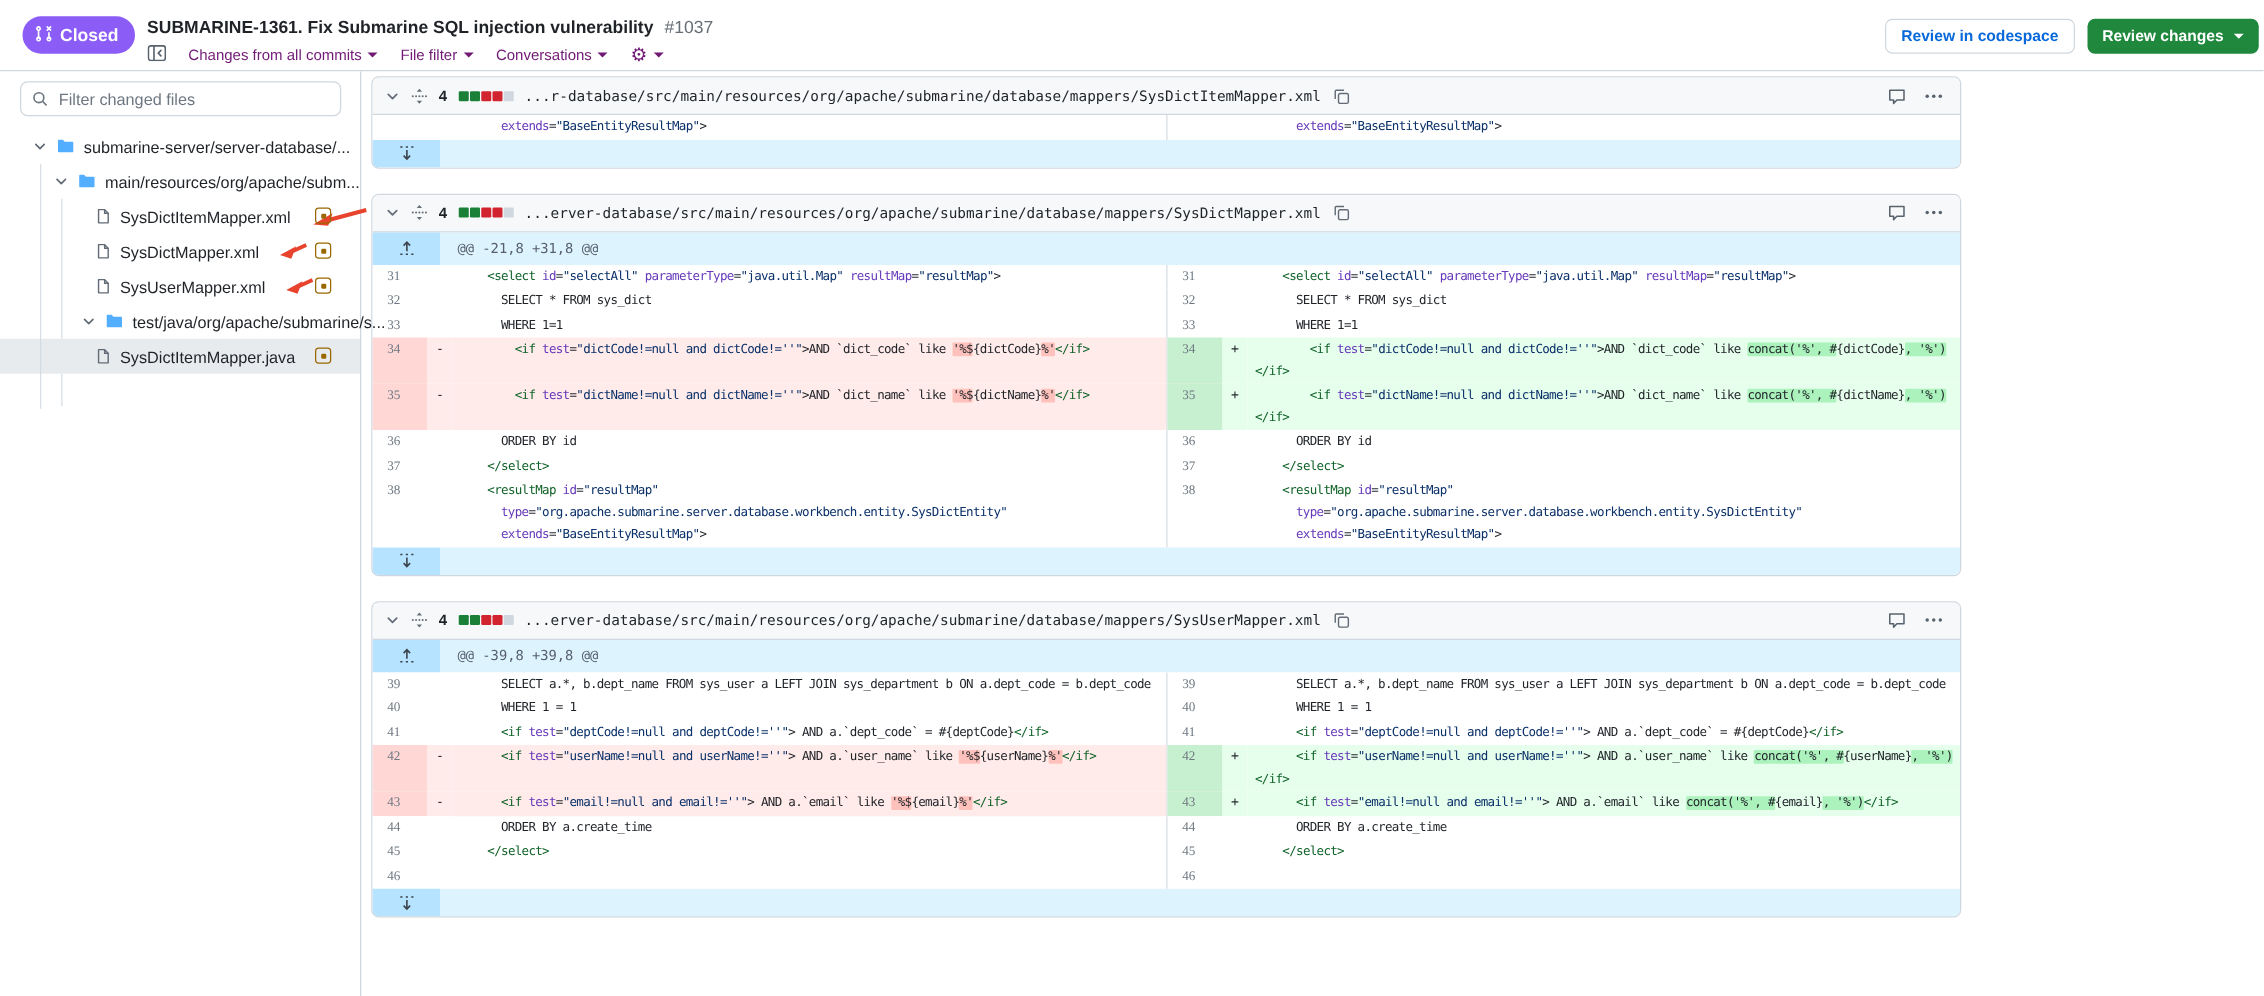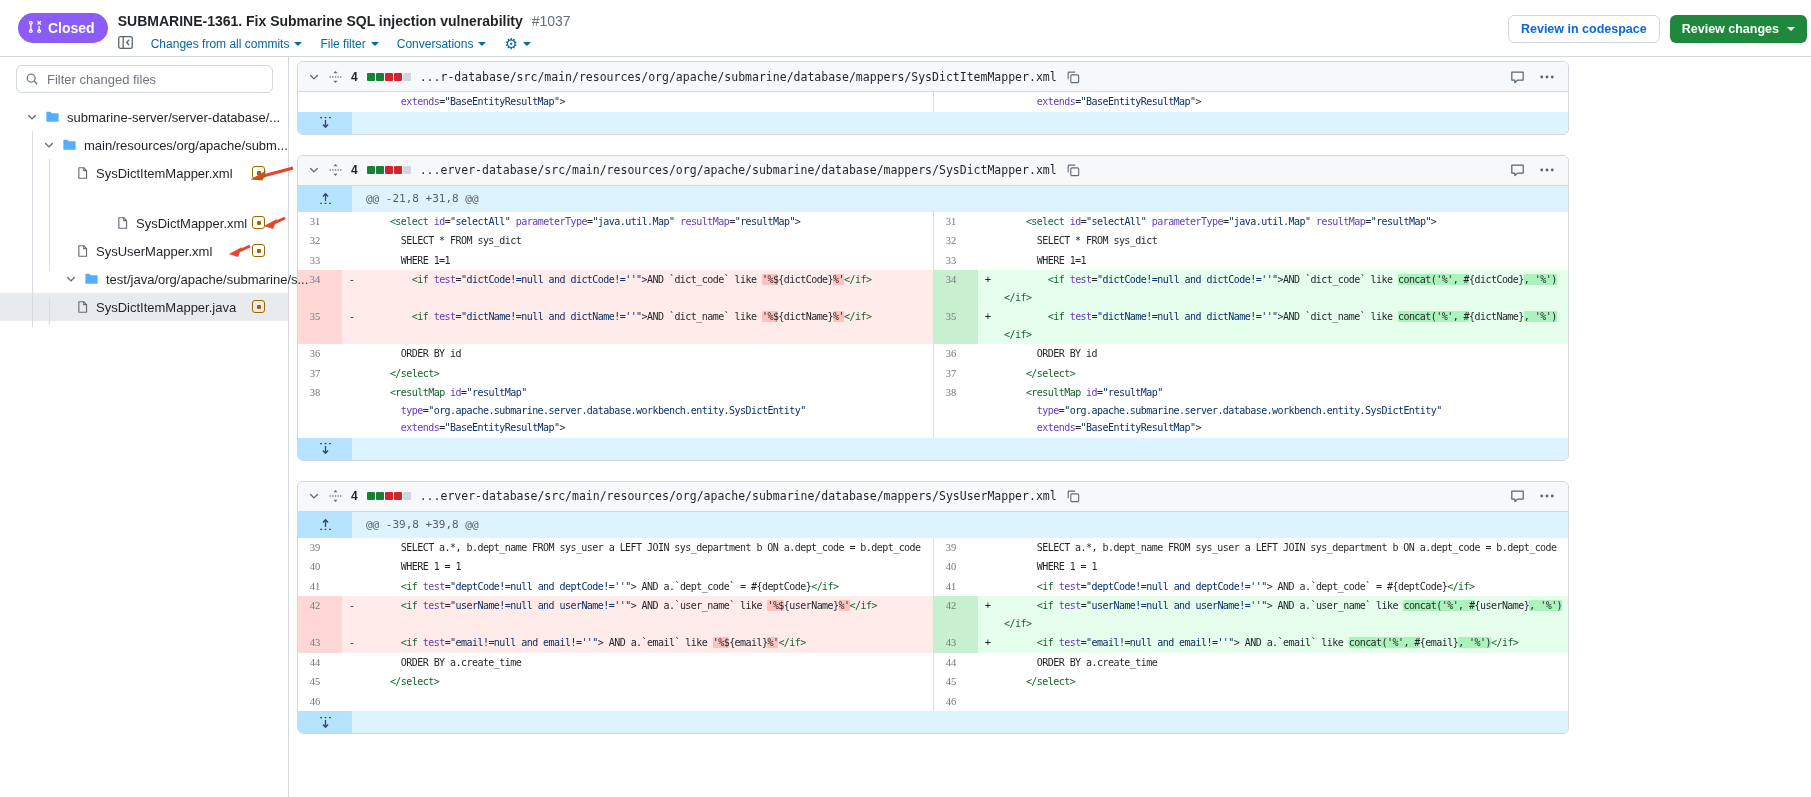--- a/index.html
+++ b/index.html
@@ -8,21 +8,21 @@
   
   .top{height:57px;border-bottom:1px solid #d0d7de;display:flex;align-items:flex-start;
     padding:13px 16px 0 18px;position:relative;background:#fff}
   .pill{background:#8b5cf6;color:#fff;border-radius:17px;height:30px;padding:0 13px 0 10px;
     display:inline-flex;align-items:center;gap:6px;font-weight:bold;font-size:14px;flex:0 0 auto}
   .head-main{margin-left:10px}
   .title-line{font-size:14px;line-height:16px}
   .title{font-weight:bold}
   .pr-num{color:#656d76;margin-left:5px;font-weight:normal}
   .toolbar{display:flex;align-items:center;gap:18px;margin-top:6px;color:#59636e;font-size:12px}
-  .toolbar .dd,.toolbar .icon-btn{background:none;border:none;color:#0369a1;font-size:12px;
+  .toolbar .dd,.toolbar .icon-btn{background:none;border:none;color:#701a75;font-size:12px;
     display:inline-flex;align-items:center;gap:5px;cursor:pointer;font-family:inherit;padding:0}
   .caret{width:0;height:0;border:4px solid transparent;border-top-color:currentColor;margin-top:4px;display:inline-block}
   .head-actions{position:absolute;right:4px;top:15px;display:flex;gap:10px}
   .btn-sec{height:28px;padding:0 12px;border:1px solid #d0d7de;border-radius:6px;background:#fff;
     color:#0969da;font-size:12.5px;font-weight:bold;font-family:inherit;cursor:pointer}
   .btn-pri{height:28px;padding:0 12px;border:none;border-radius:6px;background:#1f883d;color:#fff;
     font-size:12.5px;font-weight:bold;font-family:inherit;cursor:pointer;display:inline-flex;align-items:center;gap:8px}
   
   .layout{display:flex;height:740px}
   .sidebar{width:289px;flex:0 0 289px;border-right:1px solid #d0d7de;padding-top:8px}
@@ -181,21 +181,21 @@
             <span class="ann-arrow">
               <svg width="46" height="17" viewBox="0 0 46 17">
                 <path d="M45 3L15 11" stroke="#e8432d" stroke-width="3.2"></path>
                 <path d="M2.5 14.5L18 5.5l-3.5 10z" fill="#e8432d"></path>
               </svg>
             </span>
             <span class="gold-mark">
               <i></i>
             </span>
           </div>
-          <div class="tree-row" style="padding-left: 116px; margin-top: 22px;">
+          <div class="tree-row" style="padding-left: 76px;">
             <span style="display: inline-flex;">
               <svg width="13" height="14" viewBox="0 0 16 16">
                 <path d="M3.5 1.5h6L13 5v9.5H3.5z" fill="none" stroke="#636c76" stroke-width="1.4" stroke-linejoin="round"></path>
                 <path d="M9.5 1.5V5H13" fill="none" stroke="#636c76" stroke-width="1.4"></path>
               </svg>
             </span>
             <span class="tree-label">SysDictMapper.xml</span>
             <span class="ann-arrow">
               <svg width="24" height="16" viewBox="0 0 24 16">
                 <path d="M23 3l-11 5" stroke="#e8432d" stroke-width="3"></path>

